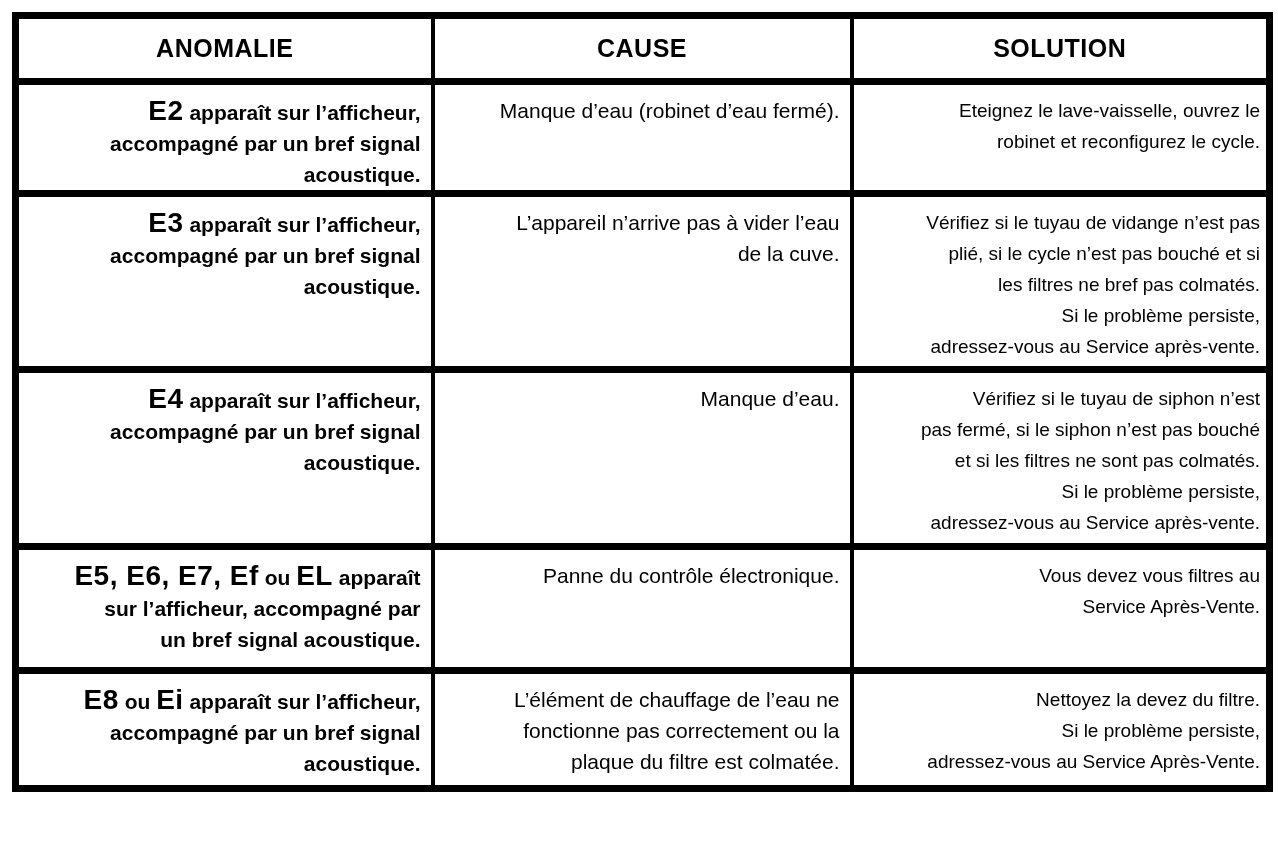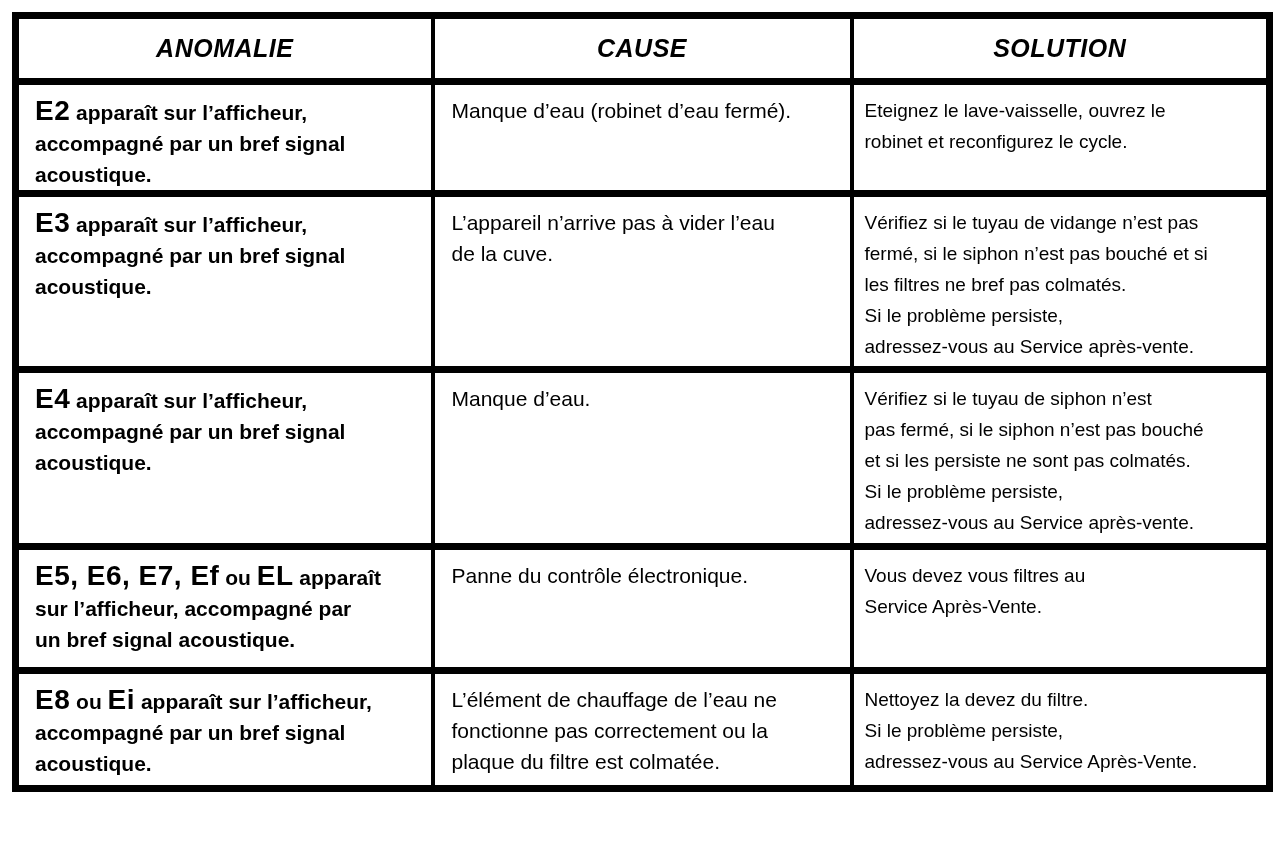--- a/index.html
+++ b/index.html
@@ -25,21 +25,20 @@
     vertical-align: top;
     background: #ffffff;
   }
   .doc-table th {
     height: 66px;
     vertical-align: middle;
     text-align: center;
     font-weight: bold;
     font-size: 25px;
     letter-spacing: 0.5px;
-    font-style: italic;
   }
   tbody tr:nth-child(1) td { height: 108px; }
   tbody tr:nth-child(2) td { height: 176px; }
   tbody tr:nth-child(3) td { height: 177px; }
   tbody tr:nth-child(4) td { height: 124px; }
   tbody tr:nth-child(5) td { height: 118px; }
 
   td.anomalie {
     padding: 10px 10px 0 16px;
     font-weight: bold;
@@ -53,21 +52,21 @@
   td.cause {
     padding: 10px 10px 0 17px;
     font-size: 21px;
     line-height: 31px;
   }
   td.solution {
     padding: 10px 6px 0 11px;
     font-size: 19px;
     line-height: 31px;
   }
-  .line { white-space: nowrap; }
+  .line { white-space: nowrap; text-align: right; }
 </style>
 </head>
 <body>
 
 <table class="doc-table">
   <colgroup>
     <col style="width:417px">
     <col style="width:419px">
     <col style="width:418px">
   </colgroup>
@@ -98,39 +97,39 @@
           <div class="line"><span class="code">E3</span><span> apparaît sur l’afficheur,</span></div>
           <div class="line"><span>accompagné par un bref signal</span></div>
           <div class="line"><span>acoustique.</span></div>
         </td>
         <td class="cause">
           <div class="line">L’appareil n’arrive pas à vider l’eau</div>
           <div class="line">de la cuve.</div>
         </td>
         <td class="solution">
           <div class="line">Vérifiez si le tuyau de vidange n’est pas</div>
-          <div class="line">fermé, si le siphon n’est pas  bouché et si</div>
+          <div class="line">plié, si le cycle n’est pas  bouché et si</div>
           <div class="line">les filtres ne bref pas colmatés.</div>
           <div class="line">Si le problème persiste,</div>
           <div class="line">adressez-vous au Service après-vente.</div>
         </td>
       </tr>
       <tr>
         <td class="anomalie">
           <div class="line"><span class="code">E4</span><span> apparaît sur l’afficheur,</span></div>
           <div class="line"><span>accompagné par un bref signal</span></div>
           <div class="line"><span>acoustique.</span></div>
         </td>
         <td class="cause">
           <div class="line">Manque d’eau.</div>
         </td>
         <td class="solution">
           <div class="line">Vérifiez si le tuyau de siphon n’est</div>
           <div class="line">pas fermé, si le siphon n’est pas bouché</div>
-          <div class="line">et si les persiste ne sont pas colmatés.</div>
+          <div class="line">et si les filtres ne sont pas colmatés.</div>
           <div class="line">Si le problème persiste,</div>
           <div class="line">adressez-vous au Service après-vente.</div>
         </td>
       </tr>
       <tr>
         <td class="anomalie">
           <div class="line"><span class="code">E5, E6, E7, Ef</span><span> ou </span><span class="code">EL</span><span> apparaît</span></div>
           <div class="line"><span>sur l’afficheur, accompagné par</span></div>
           <div class="line"><span>un bref signal acoustique.</span></div>
         </td>

